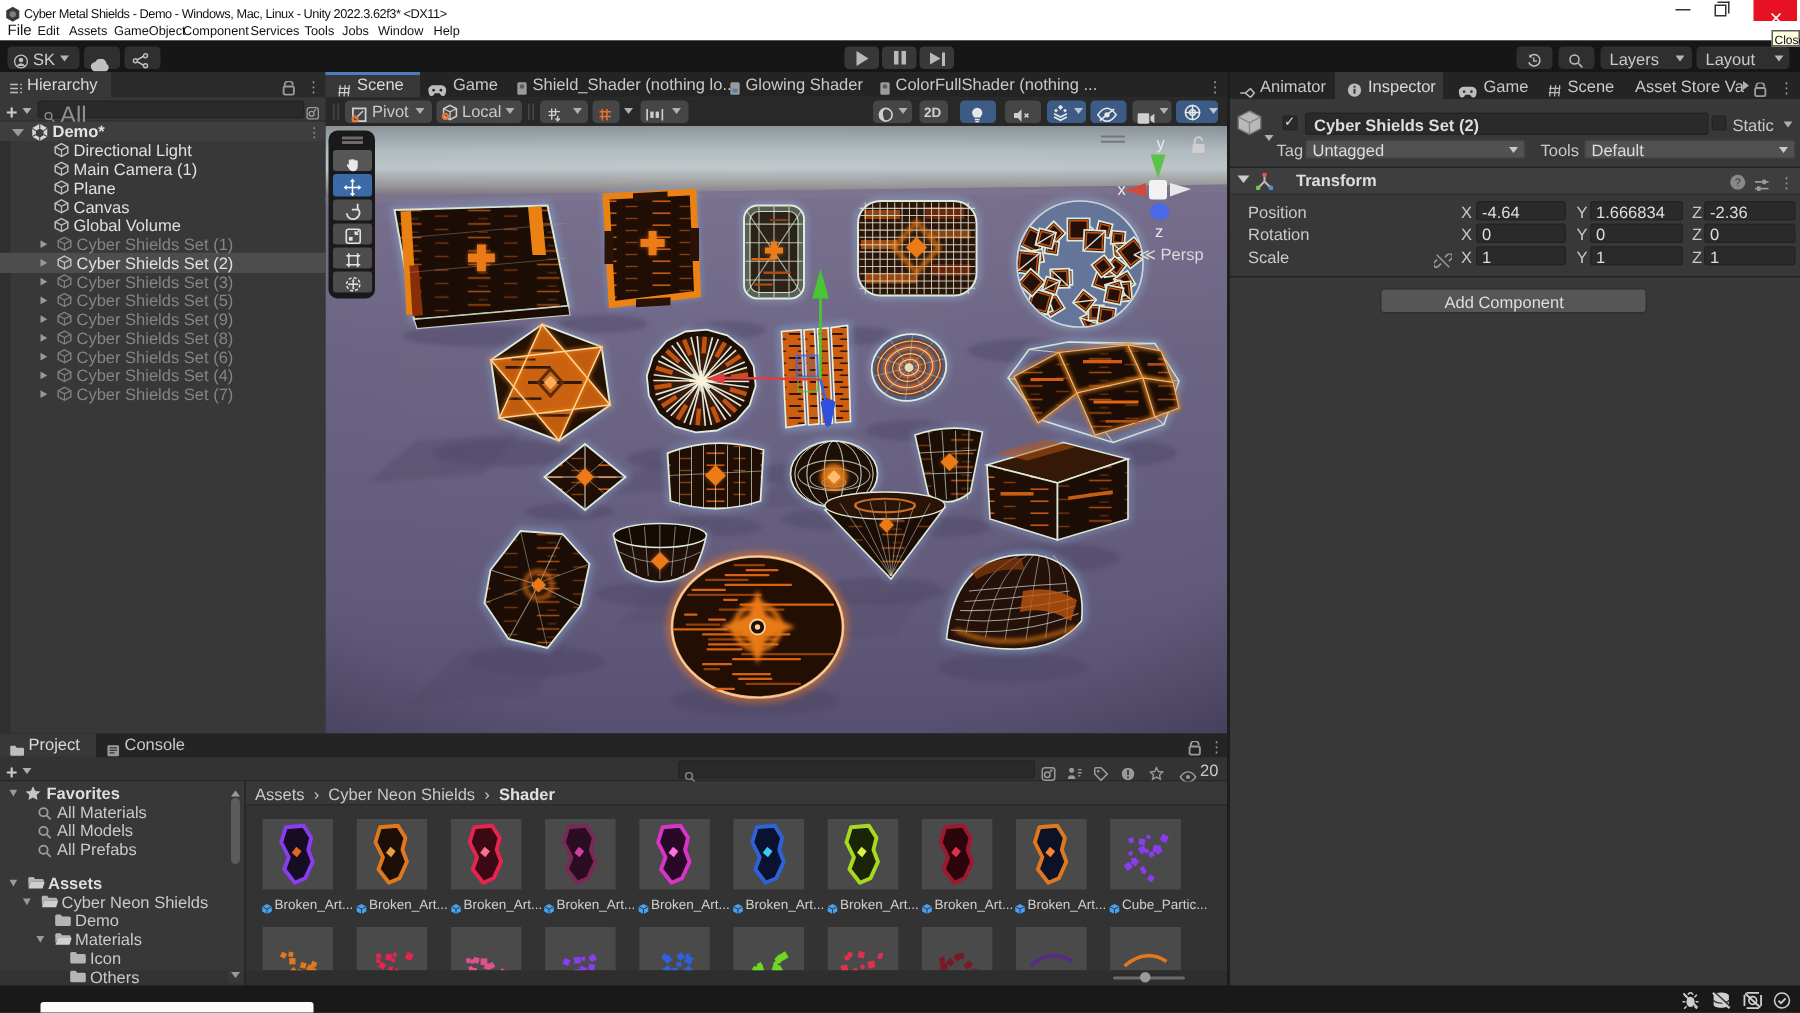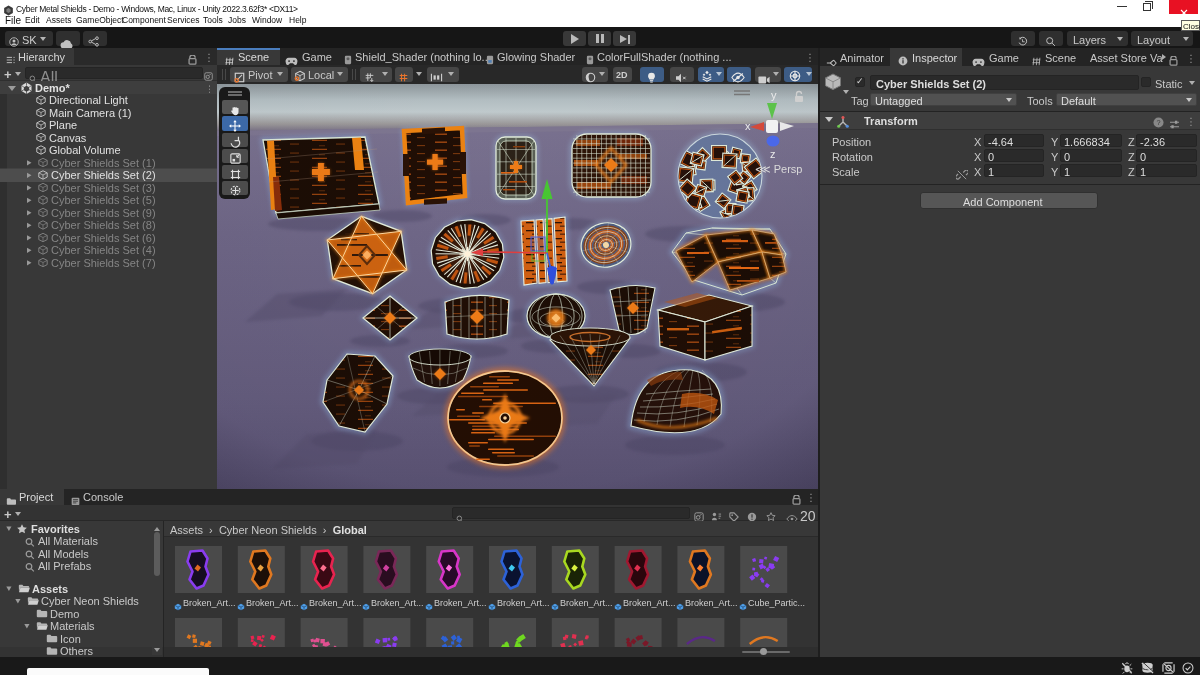--- a/index.html
+++ b/index.html
@@ -1091,21 +1091,21 @@
         <rect x="5.3" y="2.8" width="1.4" height="4" fill="#333"></rect>
         <rect x="5.3" y="8" width="1.4" height="1.4" fill="#333"></rect>
       </svg></div>
 <div class="abs" style="left:766px;top:508px;width:10px;height:10px;"><svg width="10" height="10" viewBox="0 0 12 12">
         <path d="M6 .8l1.5 3.2 3.5.4-2.6 2.4.7 3.4L6 8.5l-3.1 1.7.7-3.4L1 4.4l3.5-.4z" fill="none" stroke="#9a9a9a" stroke-width="1.1"></path>
       </svg></div>
 <div class="abs" style="left:786px;top:509px;width:12px;height:8px;"><svg width="12" height="8" viewBox="0 0 14 9">
         <path d="M1 4.5C3 1.7 5 .5 7 .5s4 1.2 6 4c-2 2.8-4 4-6 4s-4-1.2-6-4z" fill="none" stroke="#9a9a9a" stroke-width="1.1"></path>
         <circle cx="7" cy="4.5" r="1.6" fill="#9a9a9a"></circle>
       </svg></div>
-<div class="abs txt" style="left:800px;top:509px;font-size:14px;">20</div>
+<div class="abs txt" style="left:800px;top:509px;font-size:11px;">20</div>
 </div>
 
 <div class="abs" style="left:0;top:521px;width:163px;height:126px;background:#383838;"></div>
 <div id="ptree">
 <svg class="abs" style="left:0;top:521px;" width="163" height="136" viewBox="0 0 163 136">
 <defs>
 <g id="folder">
           <path d="M.8 2.2a1 1 0 011-1h2.6l1 1.3h4.8a1 1 0 011 1v4.3a1 1 0 01-1 1H1.8a1 1 0 01-1-1z" fill="#b5b5b5"></path>
         </g>
 <g id="folderop">
@@ -1146,21 +1146,21 @@
 </svg>
 </div>
 
 <div class="abs" style="left:152px;top:523px;width:10px;height:132px;background:#383838;"></div>
 <div class="abs" style="left:154px;top:532px;width:6px;height:44px;background:#5c5c5c;border-radius:3px;"></div>
 <div class="abs" style="left:154px;top:524px;width:0;height:0;border:3px solid transparent;border-bottom:4px solid #9a9a9a;"></div>
 <div class="abs" style="left:154px;top:648px;width:0;height:0;border:3px solid transparent;border-top:4px solid #9a9a9a;"></div>
 <div class="abs" style="left:163px;top:521px;width:1px;height:136px;background:#242424;"></div>
 
 <div class="abs" style="left:164px;top:521px;width:654px;height:16px;background:#383838;border-bottom:1px solid #2a2a2a;"></div>
-<div class="abs txt" style="left:170px;top:525px;">Assets&nbsp; ›&nbsp; Cyber Neon Shields&nbsp; ›&nbsp; <b style="color:#e0e0e0;">Global</b></div>
+<div class="abs txt" style="left:170px;top:525px;">Assets&nbsp; ›&nbsp; Cyber Neon Shields&nbsp; ›&nbsp; <b style="color:#e0e0e0;">Shader</b></div>
 <div id="pgrid">
     <svg class="abs" style="left:164px;top:537px;" width="654" height="110" viewBox="0 0 654 110">
       <rect x="11.0" y="9" width="47" height="47" fill="#4a4a4a"></rect>
       <path d="M26.5 14.5L38.5 13.5L43.5 21.5L41.5 29.5L44.5 37.5L39.5 48.5L32.5 51.5L25.5 42.5L28.5 34.5L23.5 24.5Z" fill="#160d22" stroke="#8a3cf0" stroke-width="2.6" stroke-linejoin="round"></path>
       <path d="M33.5 27.5l3.5 3-3 4-3.5-3z" fill="#e06820"></path>
       <rect x="73.8" y="9" width="47" height="47" fill="#4a4a4a"></rect>
       <path d="M89.3 14.5L101.3 13.5L106.3 21.5L104.3 29.5L107.3 37.5L102.3 48.5L95.3 51.5L88.3 42.5L91.3 34.5L86.3 24.5Z" fill="#1c0f08" stroke="#e07820" stroke-width="2.6" stroke-linejoin="round"></path>
       <path d="M96.3 27.5l3.5 3-3 4-3.5-3z" fill="#e8a040"></path>
       <rect x="136.6" y="9" width="47" height="47" fill="#4a4a4a"></rect>
       <path d="M152.1 14.5L164.1 13.5L169.1 21.5L167.1 29.5L170.1 37.5L165.1 48.5L158.1 51.5L151.1 42.5L154.1 34.5L149.1 24.5Z" fill="#3a0914" stroke="#e8234f" stroke-width="2.6" stroke-linejoin="round"></path>

